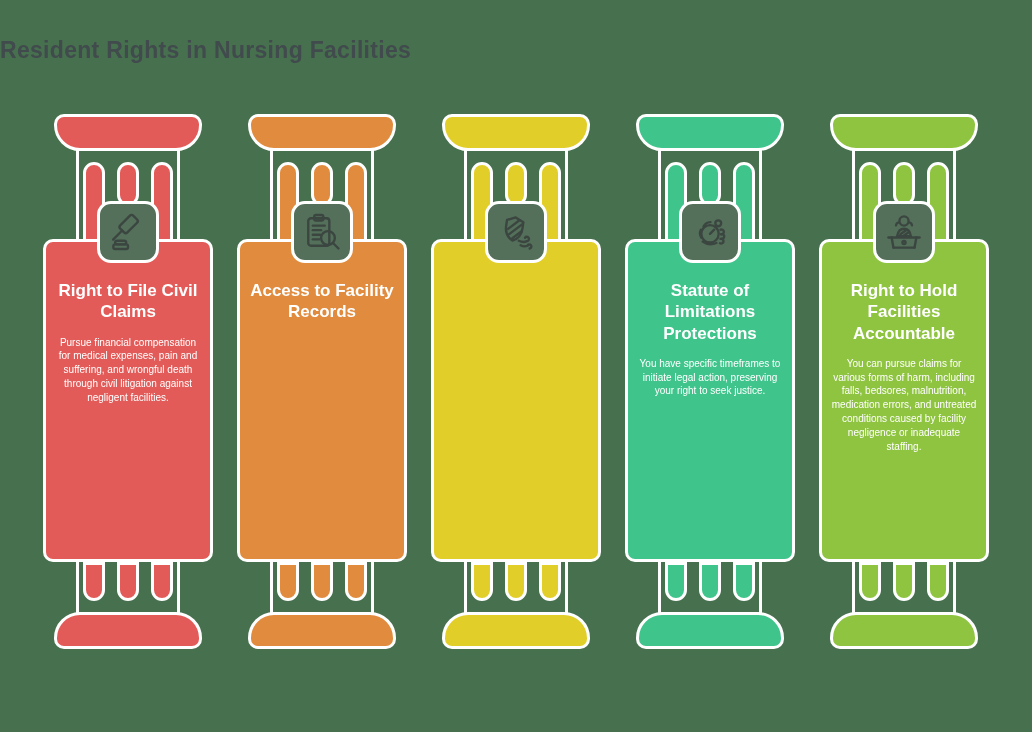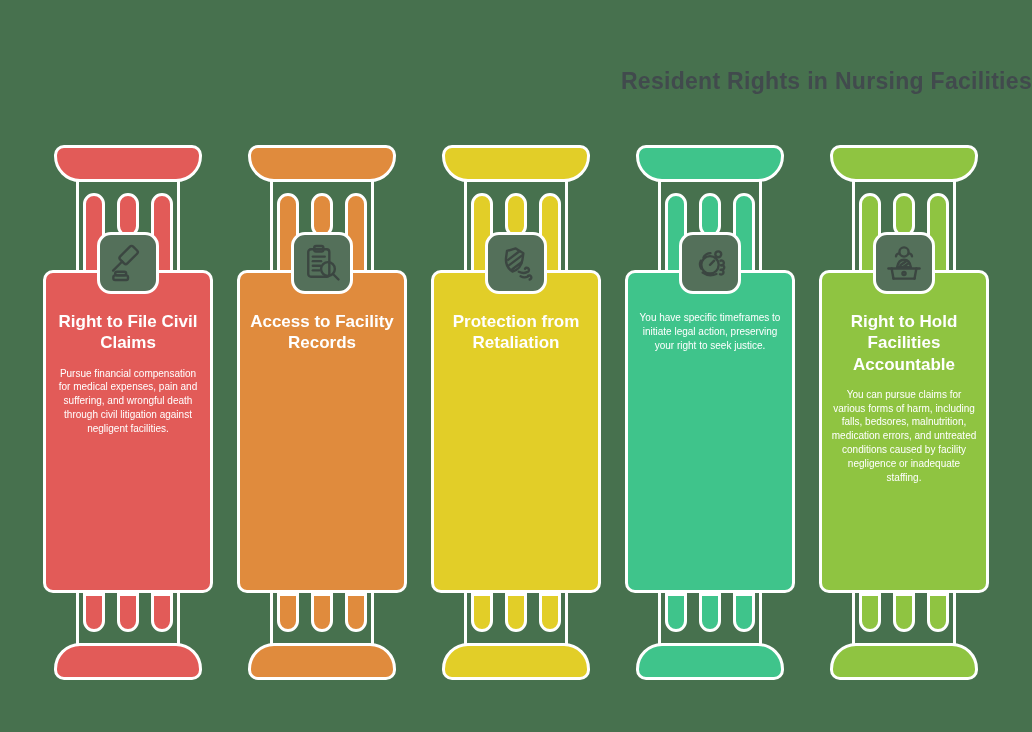--- a/index.html
+++ b/index.html
@@ -3,22 +3,22 @@
 <meta charset="utf-8">
 <style>
   html,body{margin:0;padding:0;}
   body{
     width:1032px;height:732px;
     background:#47714E;
     font-family:"Liberation Sans", sans-serif;
     overflow:hidden;
   }
   .page-title{
-    margin:0;padding-top:68px;
-    text-align:right;
+    margin:0;padding-top:37px;
+    text-align:left;
     font-size:23px;font-weight:700;letter-spacing:.3px;
     color:var(--title-color,#414A4D);
   }
   .pillars{
     display:flex;gap:24px;
     width:946px;margin:50px auto 0;
   }
   .pillar{position:relative;width:170px;height:414px;flex:none;}
   .pillar *{box-sizing:border-box;}
   .capital{
@@ -160,21 +160,20 @@
       <i class="bar b1"></i>
         <i class="bar b2"></i>
         <i class="bar b3"></i>
     </div>
     <div class="bars bars-bottom">
       <i class="bar b1"></i>
         <i class="bar b2"></i>
         <i class="bar b3"></i>
     </div>
     <div class="card">
-      <h2 class="card-title">Protection from Retaliation</h2>
     </div>
     <div class="icon-box">
       <svg width="44" height="44" viewBox="0 0 48 48" fill="none" stroke="#3B4641" stroke-width="2.6" stroke-linecap="round" stroke-linejoin="round">
         <g transform="rotate(8 22 20)">
           <path d="M13 12 l9 -4 9 4 v7 c0 7.5 -3.8 12 -9 14.5 C16.8 31 13 26.5 13 19 z"></path>
           <line x1="15.5" y1="21.5" x2="26.5" y2="10.5"></line>
           <line x1="17.5" y1="27" x2="30" y2="14.5"></line>
           <line x1="21.5" y1="31" x2="30.5" y2="22"></line>
         </g>
         <path d="M27 33.5 q5 2.5 9 .5 a2.4 2.4 0 1 0 -2.2 -3.8"></path>
@@ -192,20 +191,21 @@
       <i class="bar b1"></i>
         <i class="bar b2"></i>
         <i class="bar b3"></i>
     </div>
     <div class="bars bars-bottom">
       <i class="bar b1"></i>
         <i class="bar b2"></i>
         <i class="bar b3"></i>
     </div>
     <div class="card">
+      <h2 class="card-title">Statute of Limitations Protections</h2>
       <p class="card-desc">You have specific timeframes to initiate legal action, preserving your right to seek justice.</p>
     </div>
     <div class="icon-box">
       <svg width="44" height="44" viewBox="0 0 48 48" fill="none" stroke="#3B4641" stroke-width="2.6" stroke-linecap="round" stroke-linejoin="round">
         <circle cx="24" cy="26" r="9.5"></circle>
         <line x1="24" y1="26" x2="28.5" y2="21.5"></line>
         <circle cx="33" cy="14.5" r="3.2"></circle>
         <path d="M17 18 q2 -4.5 7.5 -4.8"></path>
         <path d="M35.5 21.5 a2.6 2.6 0 1 1 1 5"></path>
         <path d="M36 26.5 a2.6 2.6 0 1 1 .6 5"></path>

